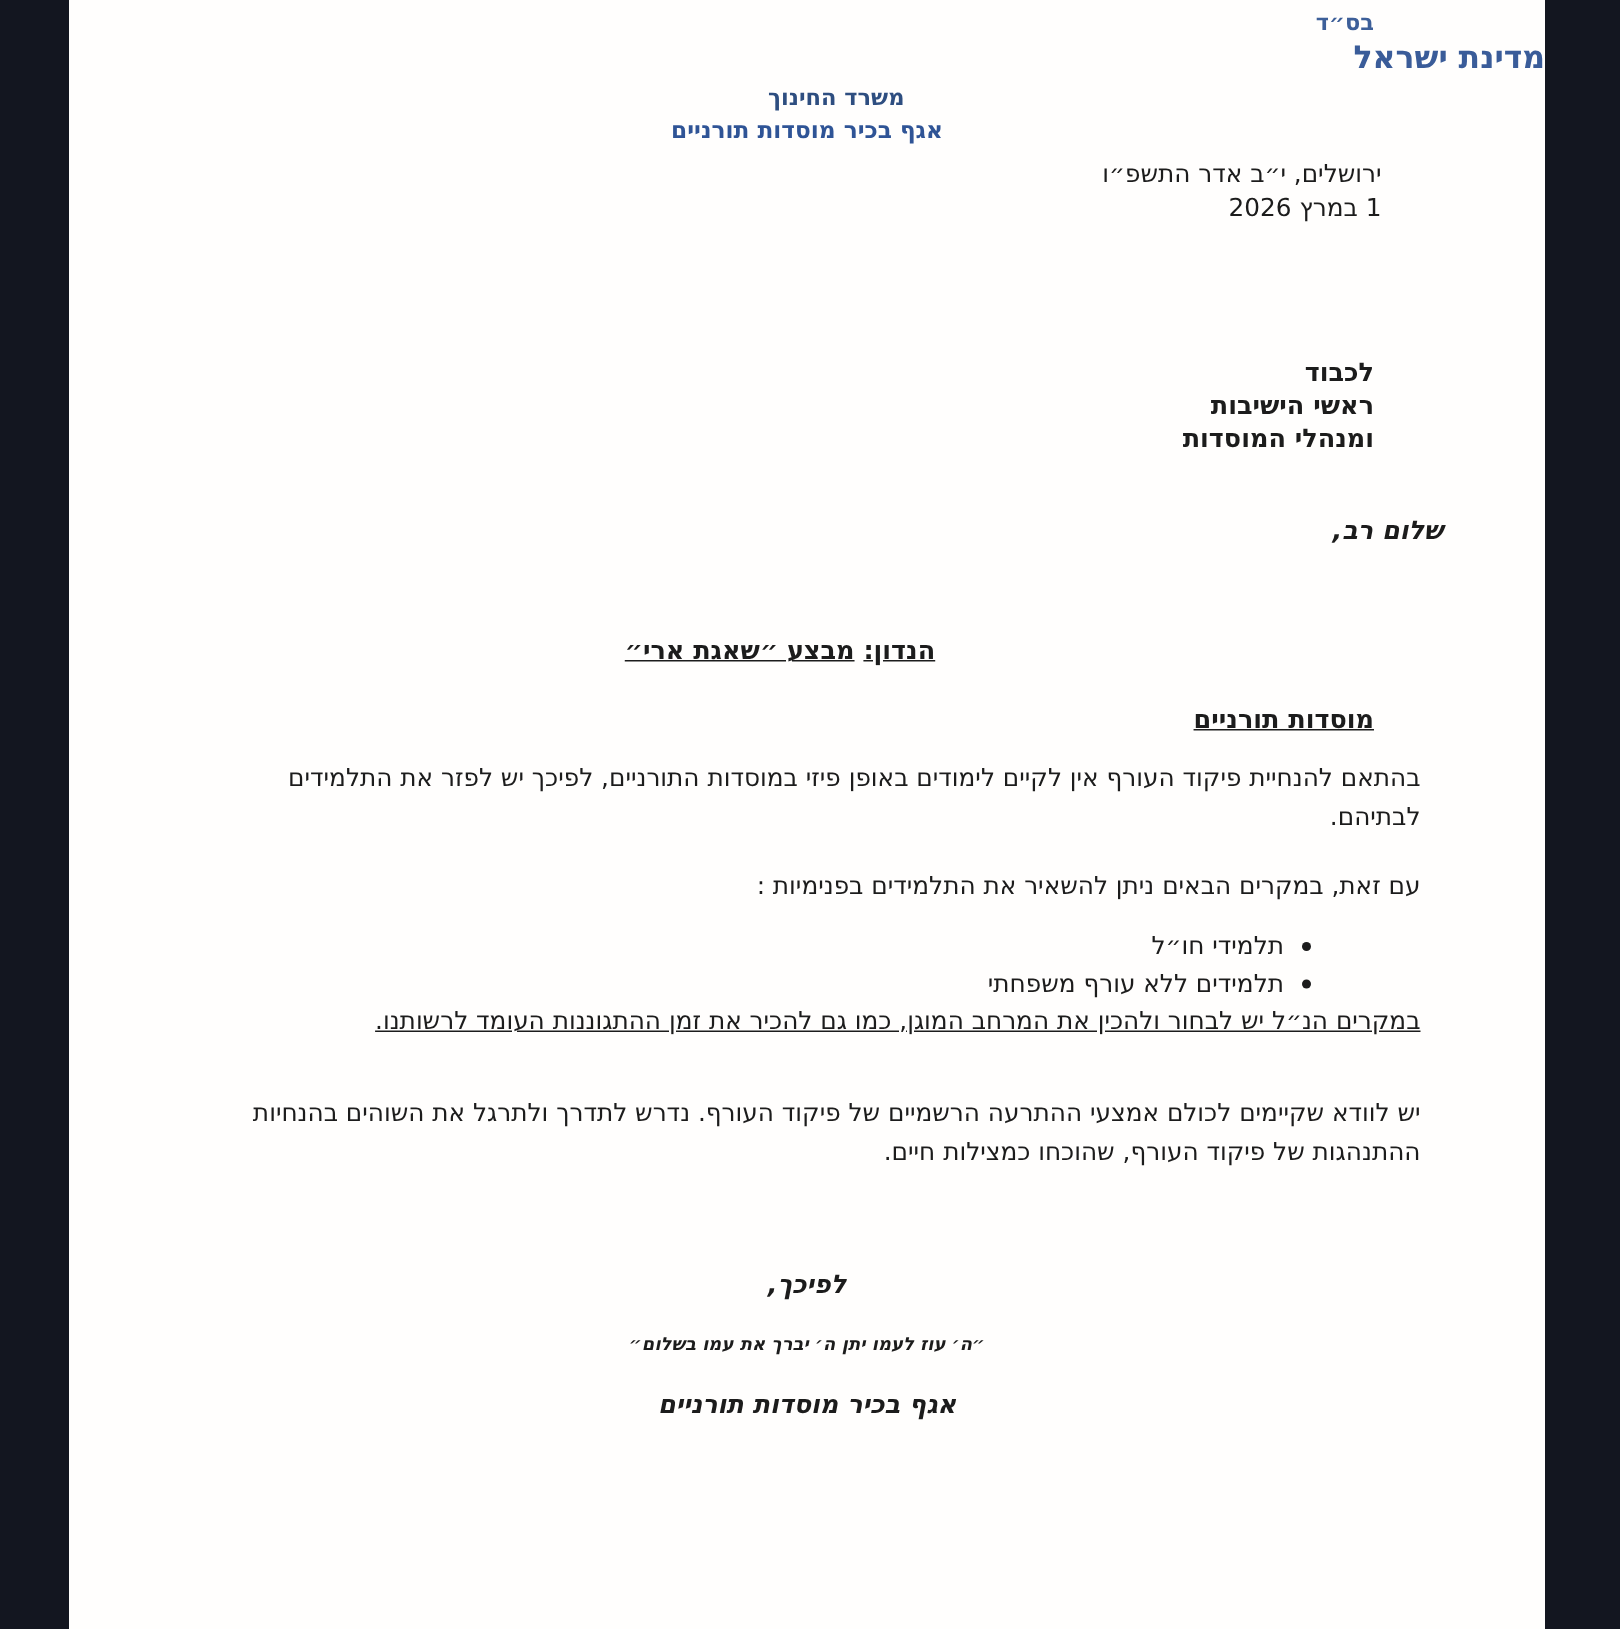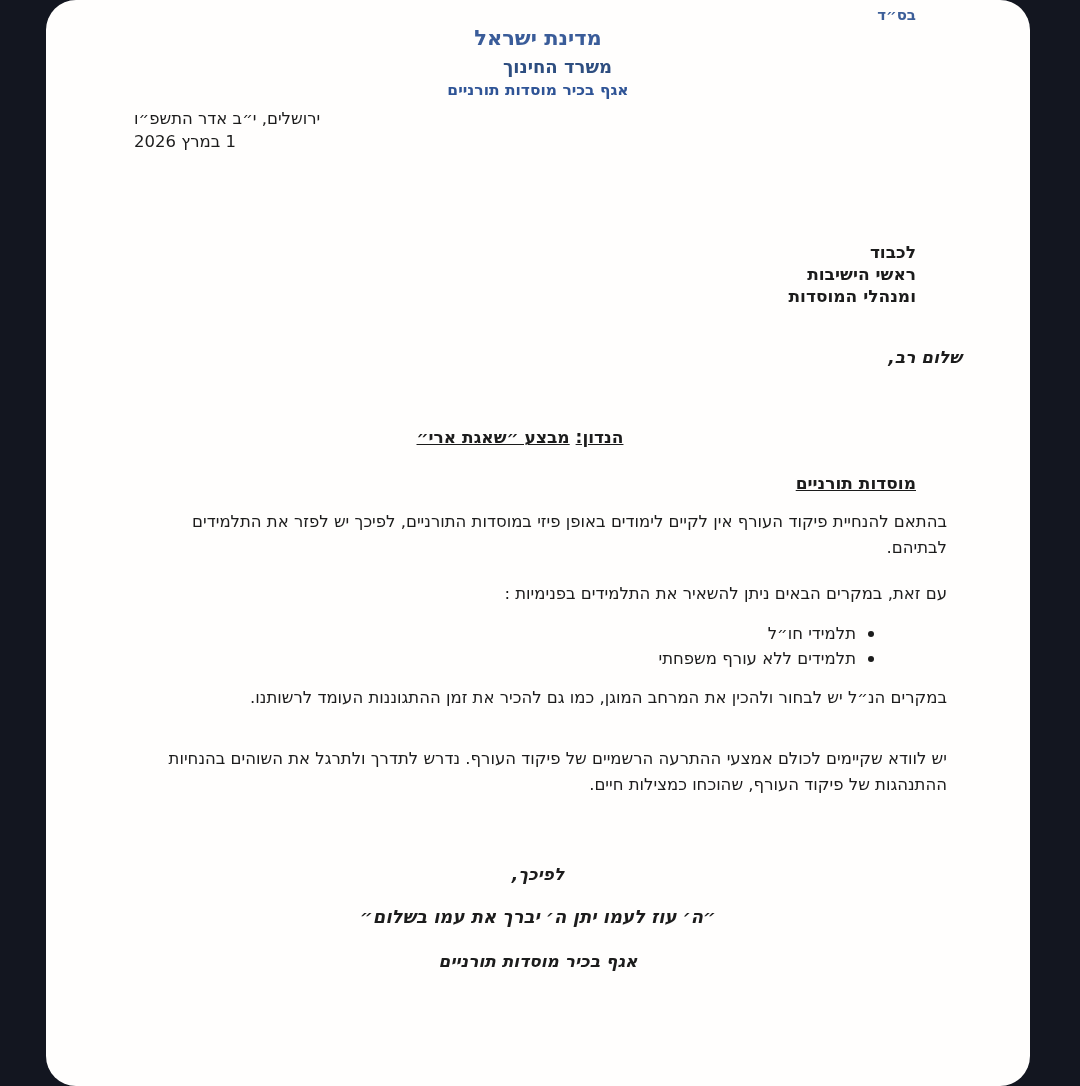--- a/index.html
+++ b/index.html
@@ -17,63 +17,63 @@
   }
   .paper {
     position: absolute;
     left: 46px;
     top: 0;
     width: 984px;
     height: 1086px;
     background: #fffefd;
     direction: rtl;
     box-sizing: border-box;
-    border-radius: 30px;
   }
   
   .bsd-row {
     padding: 6px 114px 0 88px;
     text-align: right;
     font-size: 15px;
     font-weight: bold;
     color: #3d5f99;
   }
   .letterhead {
     text-align: center;
   }
   .state-name {
     margin-top: 2px;
     font-size: 21px;
     font-weight: bold;
     color: #3a5c99;
+    text-align: right;
   }
   .ministry-name {
     margin-top: 6px;
-    font-size: 18px;
+    font-size: 15px;
     font-weight: bold;
     color: #2e4e80;
     margin-left: 39px;
   }
   .division-name {
     margin-top: 4px;
     font-size: 15.5px;
     font-weight: bold;
     color: #2f5496;
   }
   
   .date-block {
     margin-top: 8px;
     padding-left: 88px;
     padding-right: 109px;
     text-align: left;
     font-size: 16.5px;
     line-height: 23px;
   }
   .date-block > div {
-    text-align: left;
+    text-align: right;
   }
   
   .recipients {
     margin-top: 88px;
     padding-right: 114px;
     font-size: 17px;
     font-weight: bold;
     line-height: 22px;
   }
   .greeting {
@@ -105,21 +105,21 @@
   }
   
   .para {
     padding: 0 83px 0 88px;
     font-size: 16.5px;
     line-height: 26px;
     text-align: right;
   }
   .para.p1 { margin-top: 16px; }
   .para.p2 { margin-top: 20px; }
-  .para.p3 { margin-top: 14px; }
+  .para.p3 { margin-top: 0; text-decoration: underline; }
   .para.p4 { margin-top: 35px; }
   .bullet-list {
     margin-top: 14px;
     padding-right: 156px;
     font-size: 16.5px;
     line-height: 25px;
   }
   .bullet-item {
     display: flex;
     align-items: flex-start;
@@ -137,21 +137,21 @@
   .closing-regards {
     margin-top: 66px;
     text-align: center;
     font-size: 17px;
     font-weight: bold;
     font-style: italic;
   }
   .closing-quote {
     margin-top: 22px;
     text-align: center;
-    font-size: 18px;
+    font-size: 12px;
     font-weight: bold;
     font-style: italic;
   }
   .closing-signature {
     margin-top: 24px;
     text-align: center;
     font-size: 17px;
     font-weight: bold;
     font-style: italic;
   }

